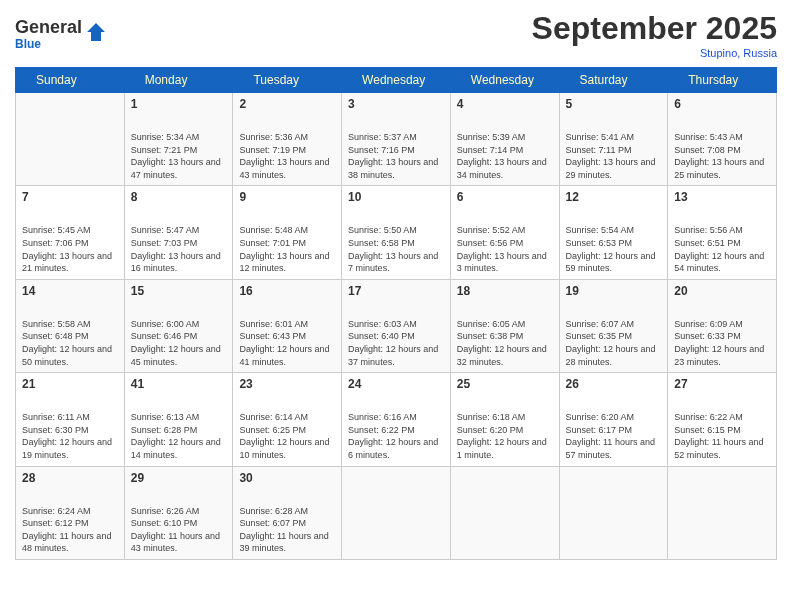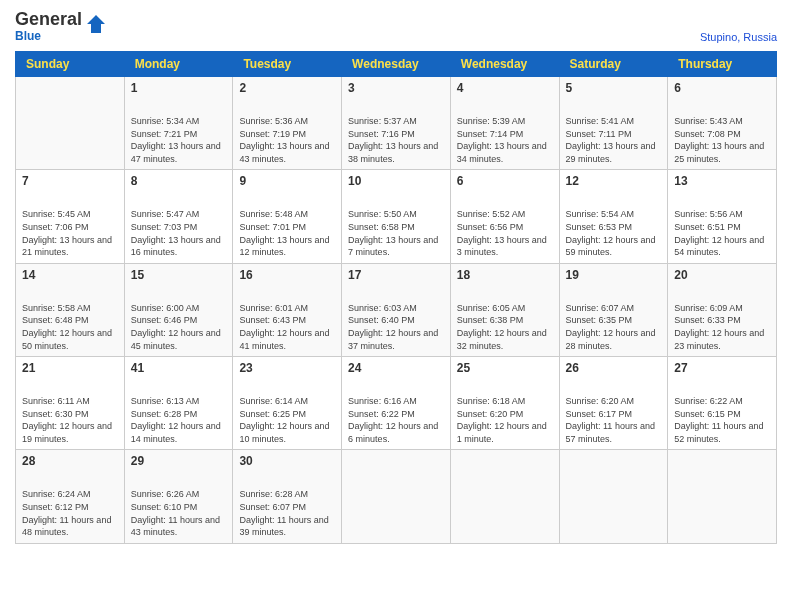--- a/index.html
+++ b/index.html
@@ -12,21 +12,21 @@
     }
     .container {
       width: 792px;
       height: 612px;
       padding: 10px 15px;
       background: #fff;
     }
     .header {
       display: flex;
       justify-content: space-between;
-      align-items: flex-end;
+      align-items: center;
       margin-bottom: 8px;
     }
     .logo {
       display: flex;
       align-items: center;
     }
     .logo-text {
       display: flex;
       flex-direction: column;
       line-height: 1;
@@ -43,25 +43,25 @@
       font-size: 11px;
       color: #1d4ed8;
     }
     table {
       width: 100%;
       border-collapse: collapse;
       table-layout: fixed;
     }
     thead tr th {
       background-color: #1565c0;
-      color: #fde047;
+      color: #fef9c3;
       text-align: left;
-      padding: 5px 10px;
+      padding: 5px 20px;
       font-size: 12px;
-      font-weight: bold;
+      font-weight: normal;
       border: 1px solid #1565c0;
     }
     tbody tr td {
       vertical-align: top;
       padding: 4px 6px;
       border: 1px solid #ccc;
       font-size: 9.5px;
       color: #333;
       height: 82px;
     }
@@ -98,20 +98,21 @@
         <div class="logo-text">
           <span style="font-size:18px;font-weight:bold;color:#333;line-height:1.1;">General</span>
           <span style="font-size:12px;font-weight:bold;color:#1565c0;line-height:1.1;">Blue</span>
         </div>
         <svg width="22" height="22" viewBox="0 0 22 22" style="margin-left:3px;margin-top:-4px;">
           <polygon points="11,2 20,11 16,11 16,20 6,20 6,11 2,11" fill="#1565c0"></polygon>
         </svg>
       </div>
     </div>
     <div class="title-block">
+      <div class="month-title">September 2025</div>
       <div class="location">Stupino, Russia</div>
     </div>
   </div>
 
   <table>
     <thead>
       <tr>
       <th>Sunday</th>
           <th>Monday</th>
           <th>Tuesday</th>

